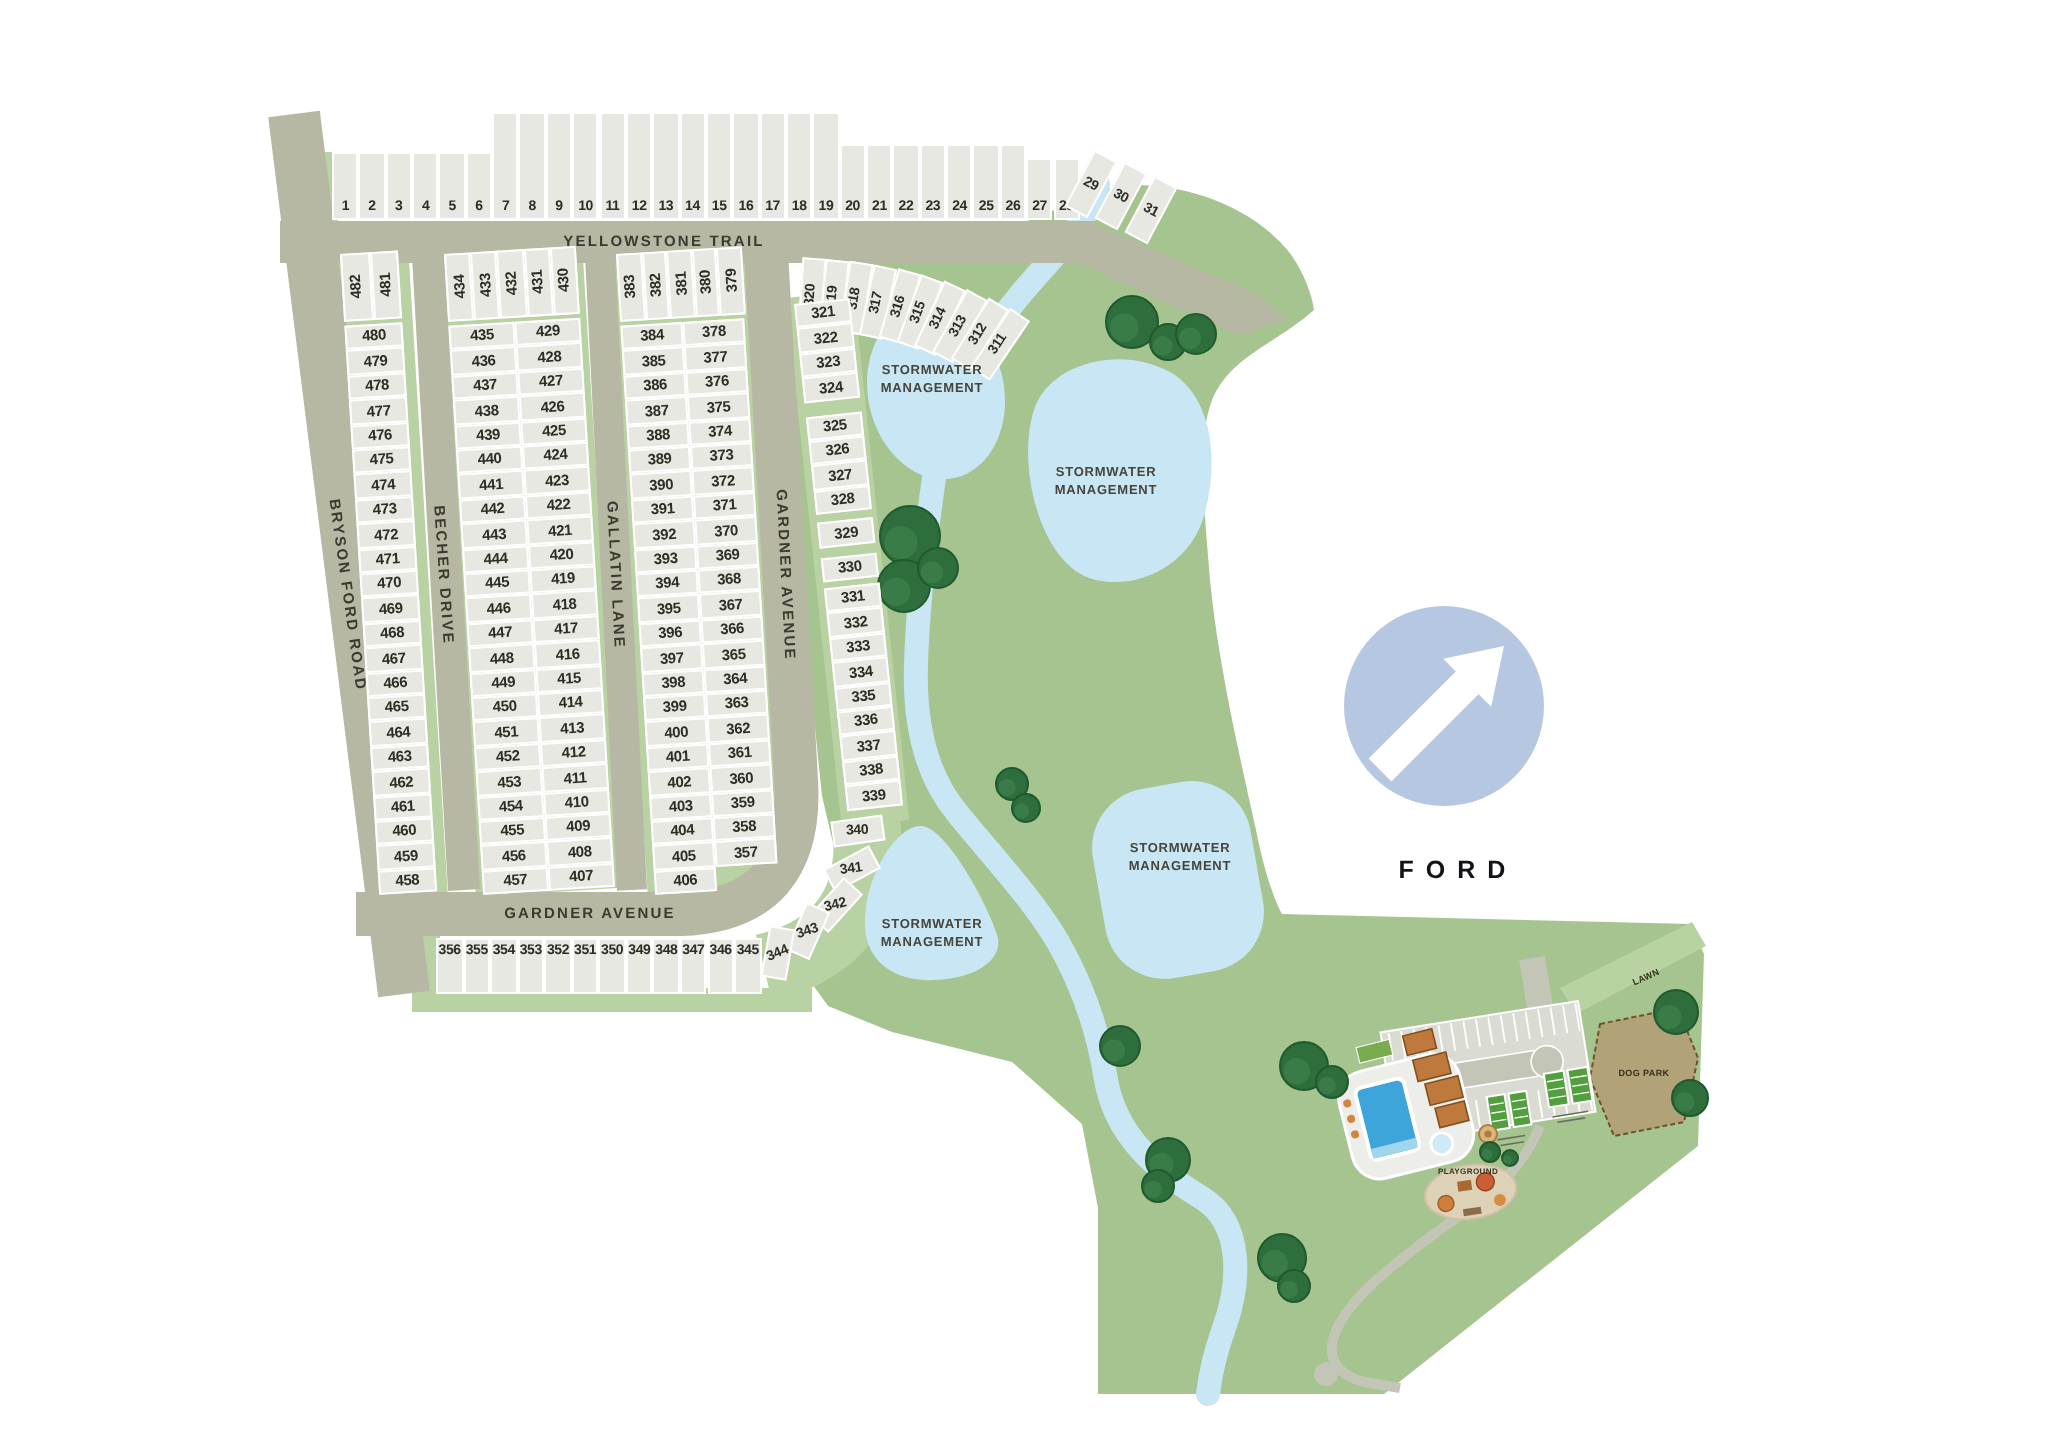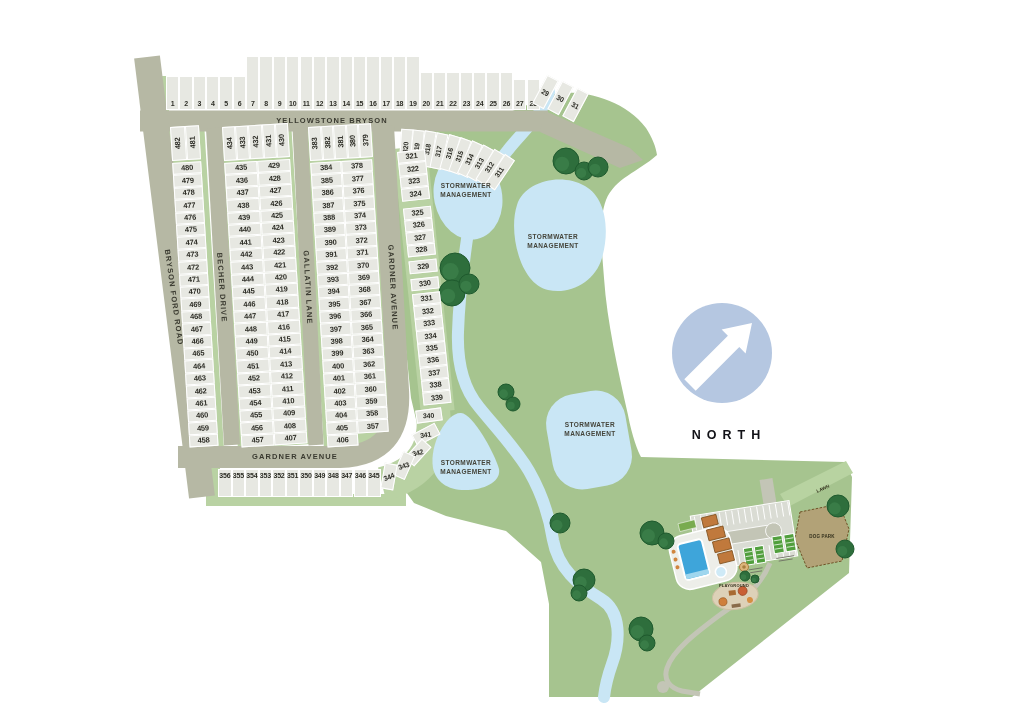--- a/index.html
+++ b/index.html
@@ -820,35 +820,35 @@
         <div class="lot" style="left: 0px; top: 229.8px; width: 28px; height: 12.4px;">
           <span>338</span>
         </div>
         <div class="lot" style="left: 0px; top: 242.2px; width: 28px; height: 12.4px;">
           <span>339</span>
         </div>
       </div>
     </div>
 
   <div id="labels">
-    <div class="street" style="left:252px;top:116px;width:160px;">YELLOWSTONE BRYSON</div>
+    <div class="street" style="left:252px;top:116px;width:160px;">YELLOWSTONE TRAIL</div>
     <div class="street" style="left:118px;top:293px;width:112px;transform:rotate(82deg);">BRYSON FORD ROAD</div>
     <div class="street" style="left:177px;top:283px;width:90px;transform:rotate(86deg);">BECHER DRIVE</div>
     <div class="street" style="left:263px;top:283px;width:90px;transform:rotate(87deg);">GALLATIN LANE</div>
     <div class="street" style="left:337px;top:283px;width:112px;transform:rotate(87deg);">GARDNER AVENUE</div>
     <div class="street" style="left:230px;top:452px;width:130px;">GARDNER AVENUE</div>
 
     <div class="sw" style="left:424px;top:181px;">STORMWATER
 MANAGEMENT</div>
     <div class="sw" style="left:511px;top:232px;">STORMWATER
 MANAGEMENT</div>
     <div class="sw" style="left:424px;top:458px;">STORMWATER
 MANAGEMENT</div>
     <div class="sw" style="left:548px;top:420px;">STORMWATER
 MANAGEMENT</div>
 
-    <div class="north-label">NORTH</div>
+    <div class="north-label">FORD</div>
 
     <div class="tiny" style="left:806px;top:486px;width:34px;transform:rotate(-24deg);">LAWN</div>
     <div class="tiny" style="left:799px;top:534px;width:46px;">DOG PARK</div>
     <div class="tiny" style="left:711px;top:583px;width:46px;font-size:4px;">PLAYGROUND</div>
   </div>
 </div>
 
 </body></html>

